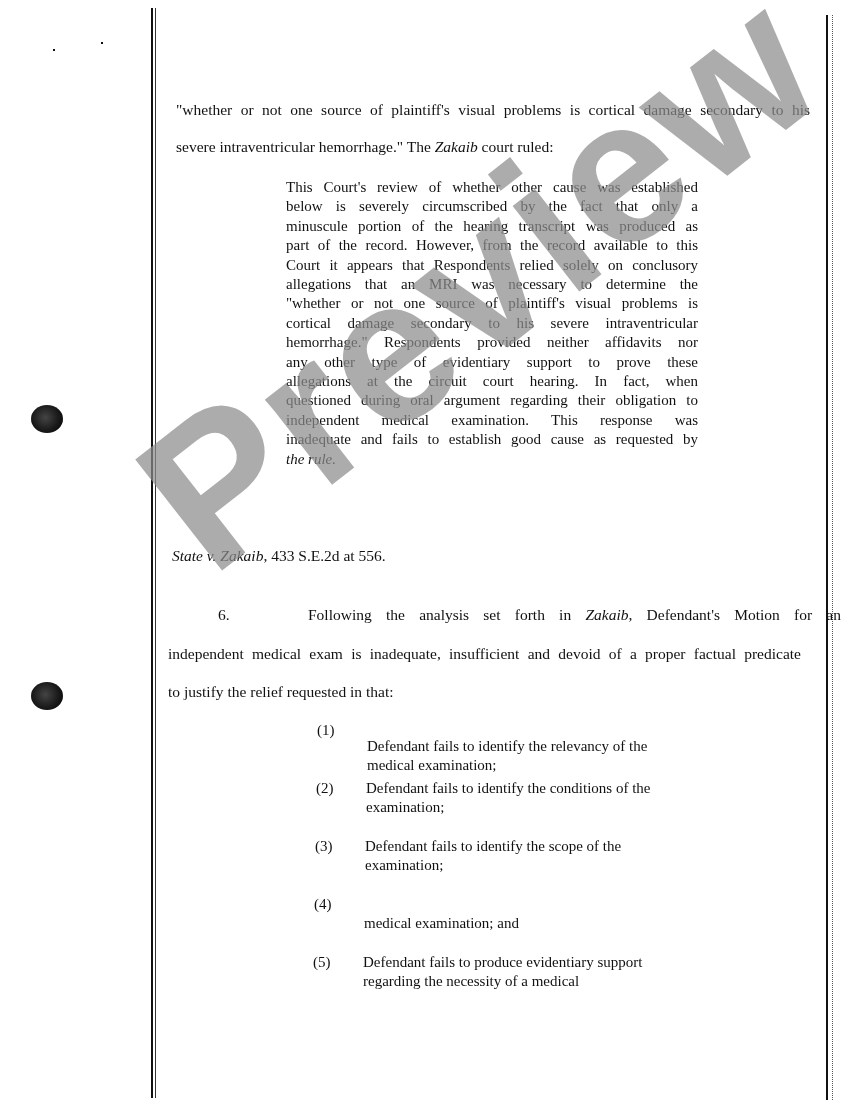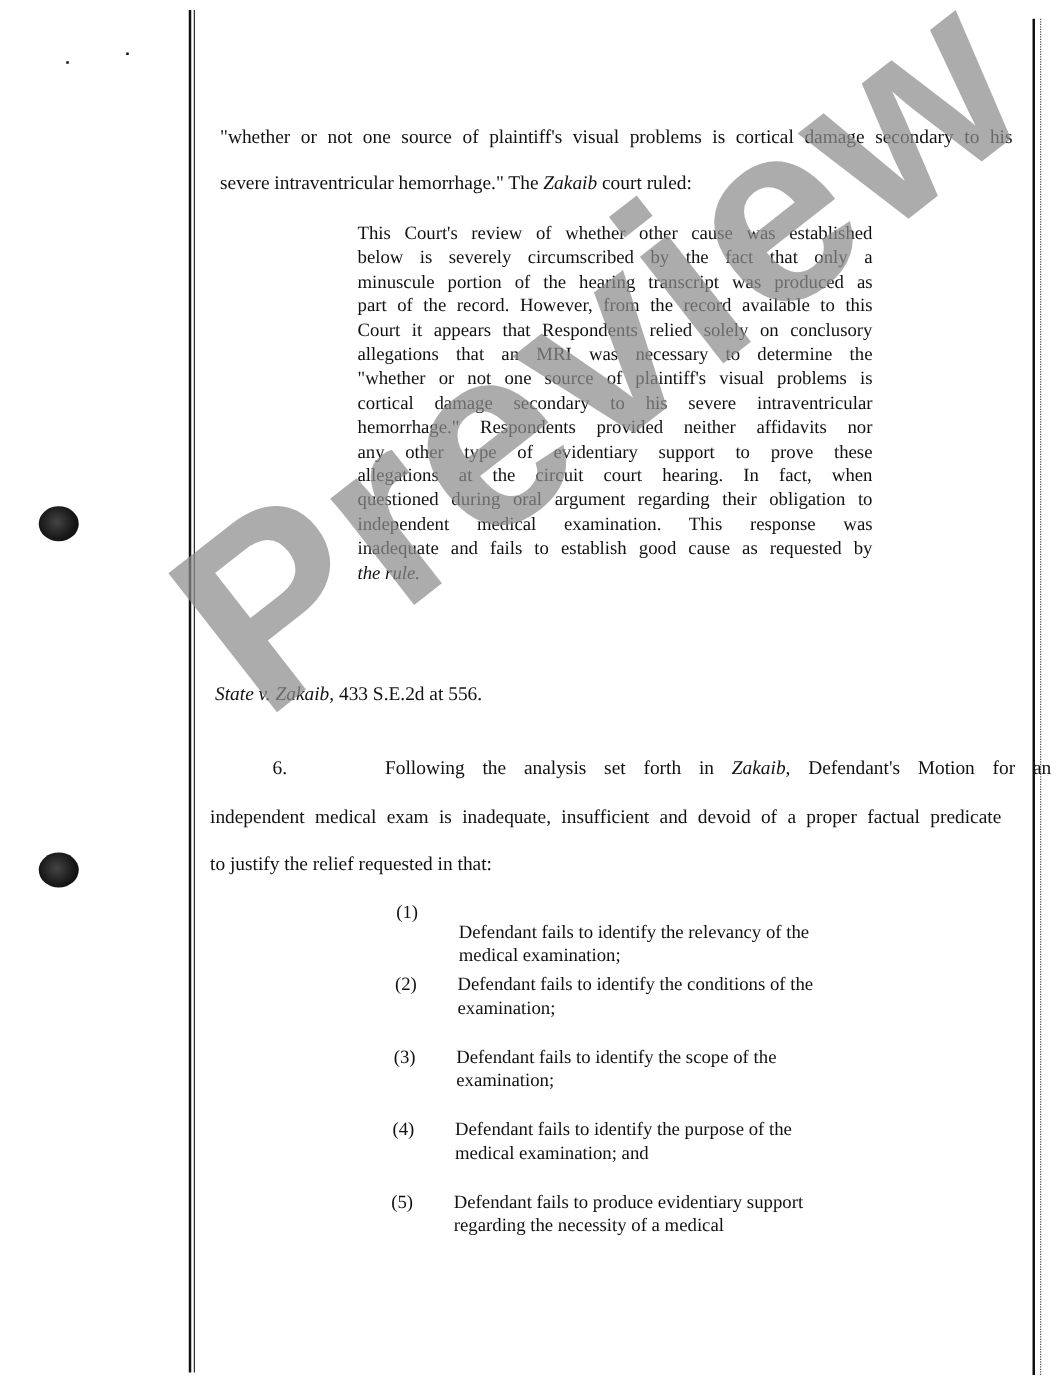--- a/index.html
+++ b/index.html
@@ -74,21 +74,21 @@
   <div class="item" style="left:316px;top:779px;">
     <span class="item-num" style="left:0;top:0;">(2)</span>
     <span class="item-text" style="left:50px;top:0;"><span>Defendant fails to identify the conditions of the</span><br><span>examination;</span></span>
   </div>
   <div class="item" style="left:315px;top:837px;">
     <span class="item-num" style="left:0;top:0;">(3)</span>
     <span class="item-text" style="left:50px;top:0;"><span>Defendant fails to identify the scope of the</span><br><span>examination;</span></span>
   </div>
   <div class="item" style="left:314px;top:895px;">
     <span class="item-num" style="left:0;top:0;">(4)</span>
-    <span class="item-text" style="left:50px;top:0;"><span>Defendant fails to identify the purpose of the</span><br><span>medical examination; and</span></span>
+    <span class="item-text" style="left:50px;top:0;"><br><span>medical examination; and</span></span>
   </div>
   <div class="item" style="left:313px;top:953px;">
     <span class="item-num" style="left:0;top:0;">(5)</span>
     <span class="item-text" style="left:50px;top:0;"><span>Defendant fails to produce evidentiary support</span><br><span>regarding the necessity of a medical</span></span>
   </div>
 
   <div class="watermark">Preview</div>
 </div>
 
 </body></html>

